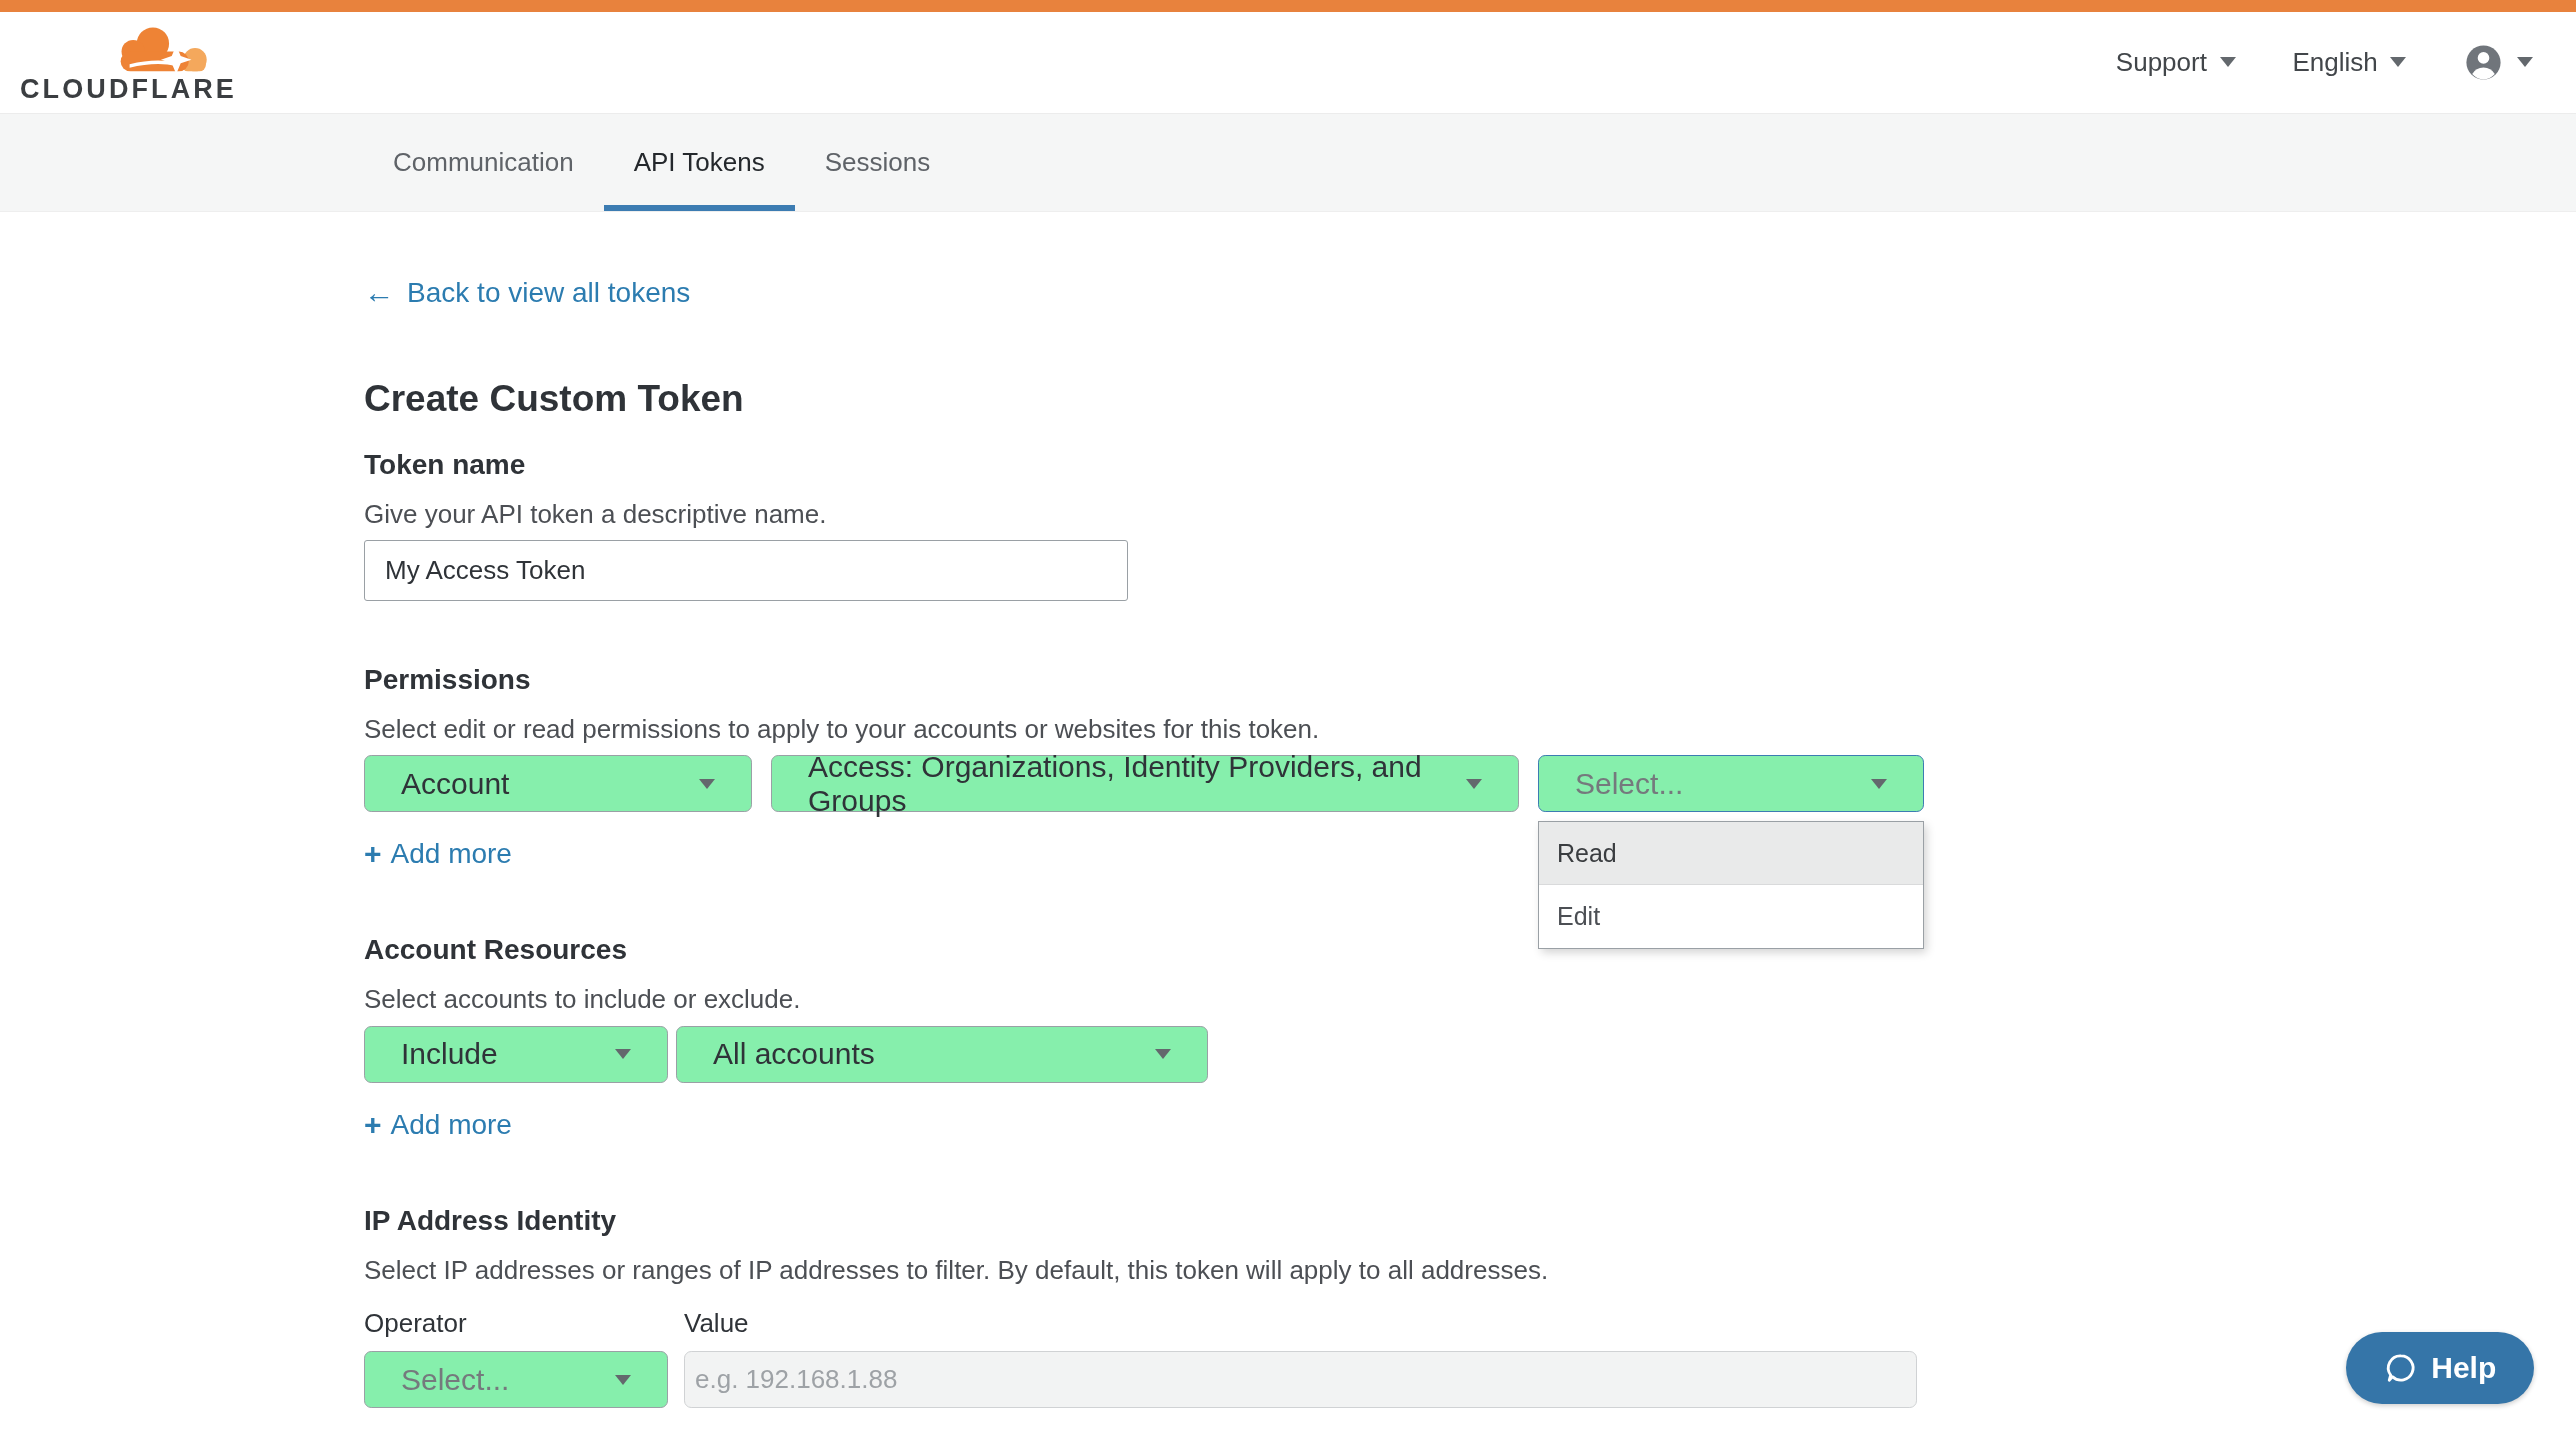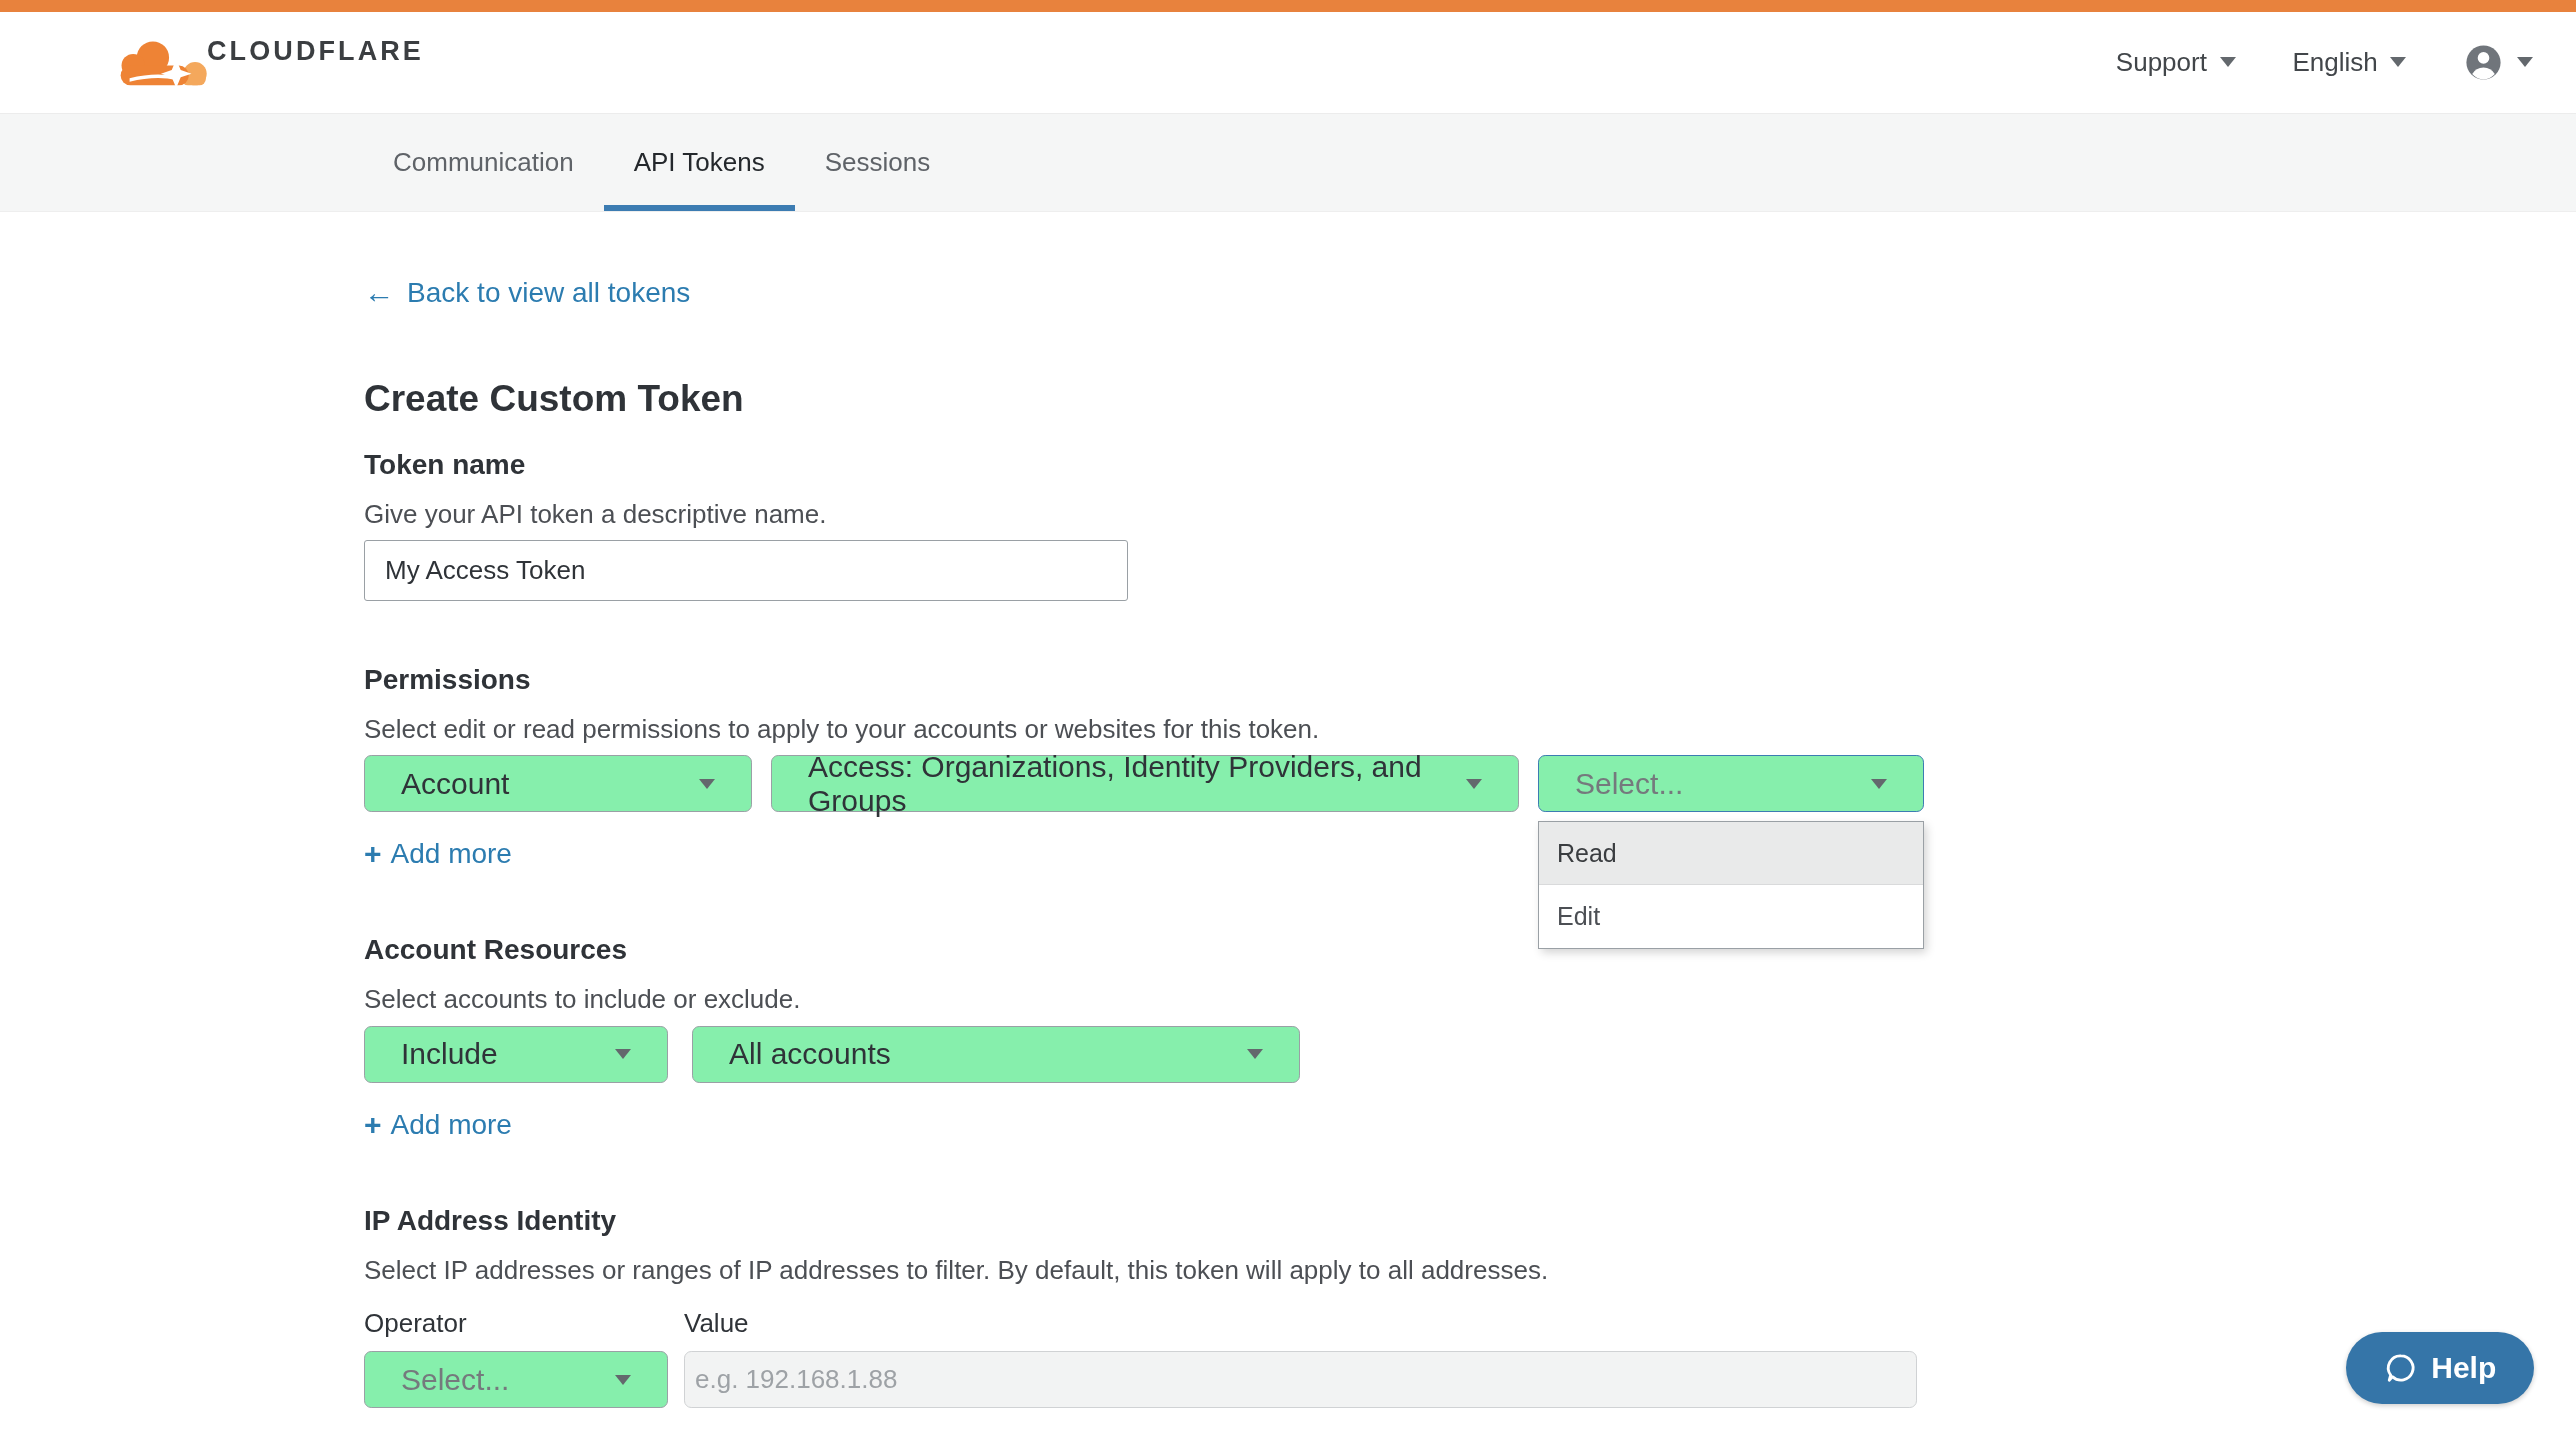--- a/index.html
+++ b/index.html
@@ -23,21 +23,21 @@
     position:relative;
   }
   
   .topbar{height:11.7px;background:var(--orange);width:100%}
   
   header{
     height:101px;background:#fff;
     display:flex;align-items:center;justify-content:space-between;
     padding:0 43px 0 20px;
   }
-  .logo{display:flex;flex-direction:row;align-items:flex-start;cursor:pointer}
+  .logo{display:flex;flex-direction:column;align-items:flex-start;cursor:pointer}
   .logo svg{margin-left:86px;display:block}
   .logo-word{
     font-size:27px;font-weight:bold;letter-spacing:3.1px;color:#3b3e41;line-height:1;
     margin-top:1.8px;
   }
   .top-nav{display:flex;align-items:center;gap:57px}
   .nav-item{display:flex;align-items:center;gap:12.6px;font-size:26px;color:#42464a;cursor:pointer}
   .caret{
     width:0;height:0;
     border-left:8px solid transparent;border-right:8px solid transparent;
@@ -81,21 +81,21 @@
     display:flex;align-items:center;justify-content:space-between;
     padding:0 36px;font-size:30px;color:var(--text-dark);cursor:pointer;
   }
   .select .placeholder-text{color:#75797d}
   .select.focused{border:1.8px solid var(--underline-blue)}
   .w-scope{width:388px}
   .w-resource{width:748px;margin-left:19px}
   .wrap-level{position:relative;width:386px;margin-left:19px}
   .wrap-level .select{width:100%}
   .w-mode{width:304px}
-  .w-allacct{width:608px;margin-left:24px}
+  .w-allacct{width:532px;margin-left:8px}
   .w-operator{width:304px}
   .w-value{width:1233px;margin-left:16px}
   
   .menu{
     position:absolute;top:66px;left:0;width:100%;background:#fff;
     border:0.9px solid var(--border-gray);
     box-shadow:2.7px 3.6px 9px rgba(0,0,0,.18);z-index:10;
   }
   .menu-option{
     height:63px;display:flex;align-items:center;padding:0 18px;

